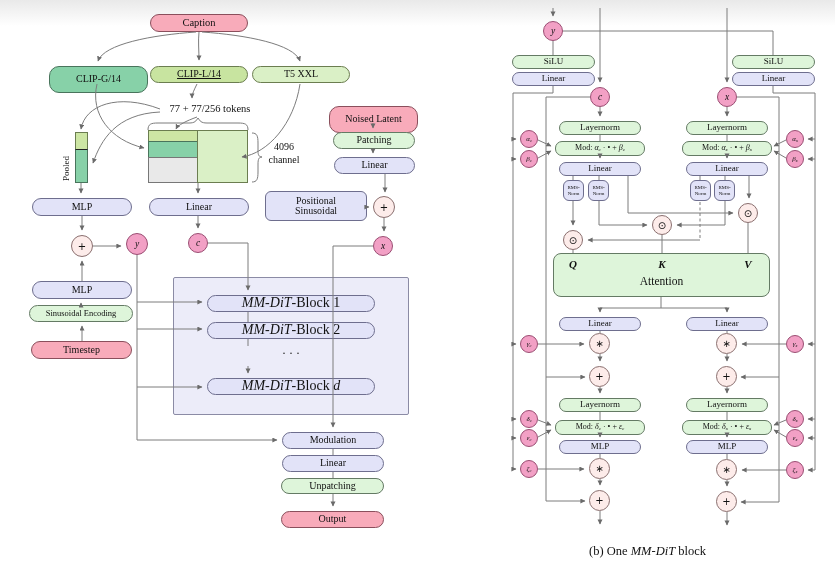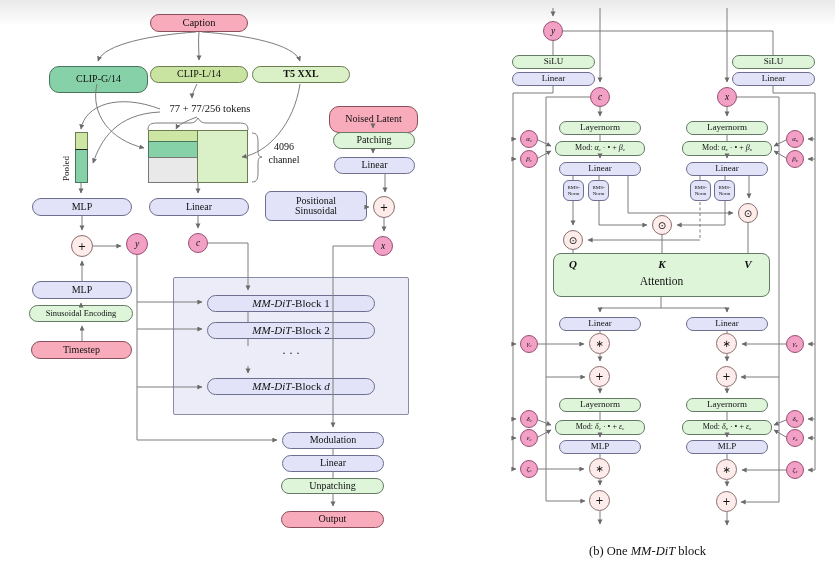--- a/index.html
+++ b/index.html
@@ -1,26 +1,26 @@
 <!DOCTYPE html>
 <html><head>
 <meta charset="utf-8">
 <style>
   html,body{margin:0;padding:0;}
   #stage{position:relative;width:835px;height:580px;background:linear-gradient(#e9e9e9,#ffffff 26px);
     font-family:"Liberation Serif","DejaVu Serif",serif;color:#111;overflow:hidden;}
   .box{position:absolute;box-sizing:border-box;border:1px solid #555;display:flex;align-items:center;
-    justify-content:center;font-size:11px;line-height:1.05;text-align:center;z-index:2;background:#fff;}
+    justify-content:center;font-size:14px;line-height:1.05;text-align:center;z-index:2;background:#fff;}
   .pill{border-radius:10px;}
   .grn{background:#def5da;border-color:#647a64;}
   .lav{background:#e2e3f8;border-color:#6e6e8e;}
   .pnk{background:#f8abba;border-color:#8a4f5c;}
   .gmid{background:#87d1a8;border-color:#49745c;}
-  .gcl{background:#c8e4a0;border-color:#6b7d50;}
-  .gt5{background:#daf0c6;border-color:#6b7d50;font-weight:bold;}
+  .gcl{background:#c8e4a0;border-color:#6b7d50;text-decoration:underline;}
+  .gt5{background:#daf0c6;border-color:#6b7d50;}
   .gray{background:#e9e9e9;border-color:#777;}
   .strip{background:#cde6a4;border-color:#6b7d50;}
   .bigbox{background:#ececf9;border-color:#8b8ba5;z-index:1;}
   .circ{position:absolute;box-sizing:border-box;border-radius:50%;display:flex;align-items:center;
     justify-content:center;z-index:2;}
   .pc{background:#f2a0c5;border:1px solid #9a4e73;font-style:italic;font-size:9.5px;}
   .oc{background:#fdecea;border:1px solid #8a6f6f;font-size:10px;font-family:"DejaVu Sans",sans-serif;}
   .it{font-style:italic;}
   .sb{font-size:62%;vertical-align:-22%;font-style:italic;}
   .txt{position:absolute;z-index:2;text-align:center;}

